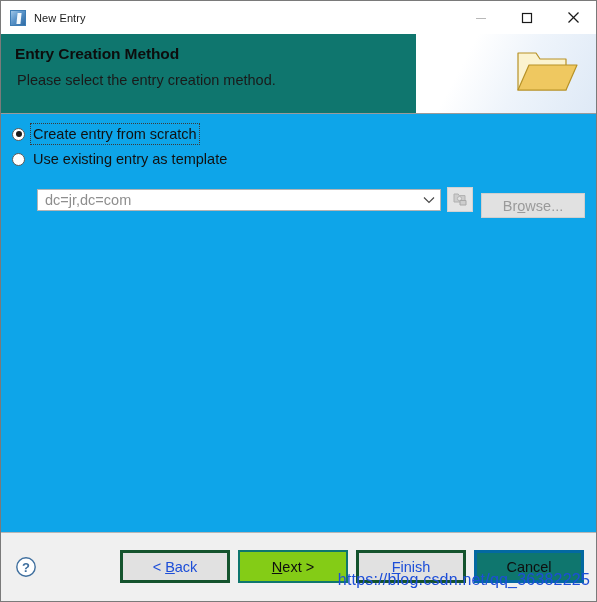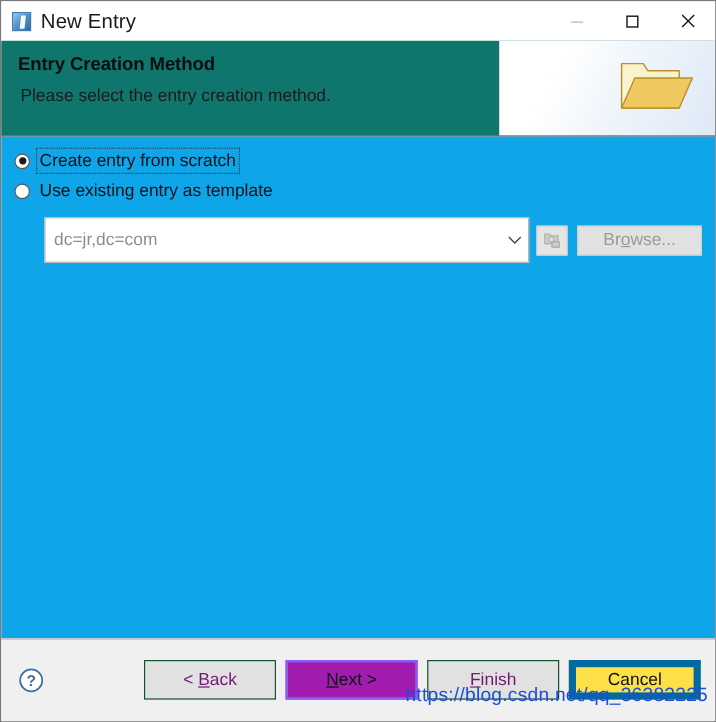--- a/index.html
+++ b/index.html
@@ -47,21 +47,21 @@
     content: "";
     position: absolute;
     left: 6px;
     top: 2px;
     width: 4px;
     height: 11px;
     background: #f2f8fd;
     transform: skewX(-6deg);
   }
   .title-text {
-    font-size: 17px;
+    font-size: 11px;
     color: #1a1a1a;
     letter-spacing: 0.1px;
   }
   .winctl {
     position: absolute;
     top: 0;
     right: 0;
     height: 33px;
     display: flex;
   }
@@ -170,21 +170,21 @@
   }
 
   .combo-row {
     display: flex;
     align-items: center;
     margin-top: 11px;
     margin-left: 36px;
   }
   .combo {
     width: 404px;
-    height: 38px;
+    height: 22px;
     box-sizing: border-box;
     border: 1px solid #b4b4b4;
     background: #ffffff;
     display: flex;
     align-items: center;
     justify-content: space-between;
     text-align: right;
   }
   .combo-value {
     font-size: 14.5px;
@@ -213,20 +213,21 @@
     height: 25px;
     margin-left: 8px;
     box-sizing: border-box;
     background: #e1e1e1;
     border: 1px solid #cfcfcf;
     color: #9a9a9a;
     font-size: 14.5px;
     display: flex;
     align-items: center;
     justify-content: center;
+    margin-top: 12px;
   }
   .mn { text-decoration: underline; }
 
   
   .footer {
     flex: none;
     height: 68px;
     background: #f0f0f0;
     border-top: 1px solid #b6b6b6;
     position: relative;
@@ -247,32 +248,32 @@
   }
   .btn {
     width: 110px;
     height: 33px;
     box-sizing: border-box;
     font-size: 14.5px;
     display: flex;
     align-items: center;
     justify-content: center;
     background: #e1e1e1;
-    border: 1px solid #14532d;
-    color: #701a75;
+    border: 3px solid #14532d;
+    color: #1d4ed8;
     margin-left: 8px;
   }
   .btn.enabled {
-    background: #fde047;
-    border: 6px solid #0369a1;
+    background: #0f766e;
+    border: 3px solid #0369a1;
     color: #0f0f0f;
   }
   .btn.focused {
-    background: #a21caf;
-    border: 2px solid #8b5cf6;
+    background: #84cc16;
+    border: 2px solid #0f766e;
     color: #0f0f0f;
   }
   .watermark {
     position: absolute;
     right: 6px;
     bottom: 12px;
     font-size: 16px;
     color: #1d4ed8;
     letter-spacing: 0.2px;
     white-space: nowrap;

